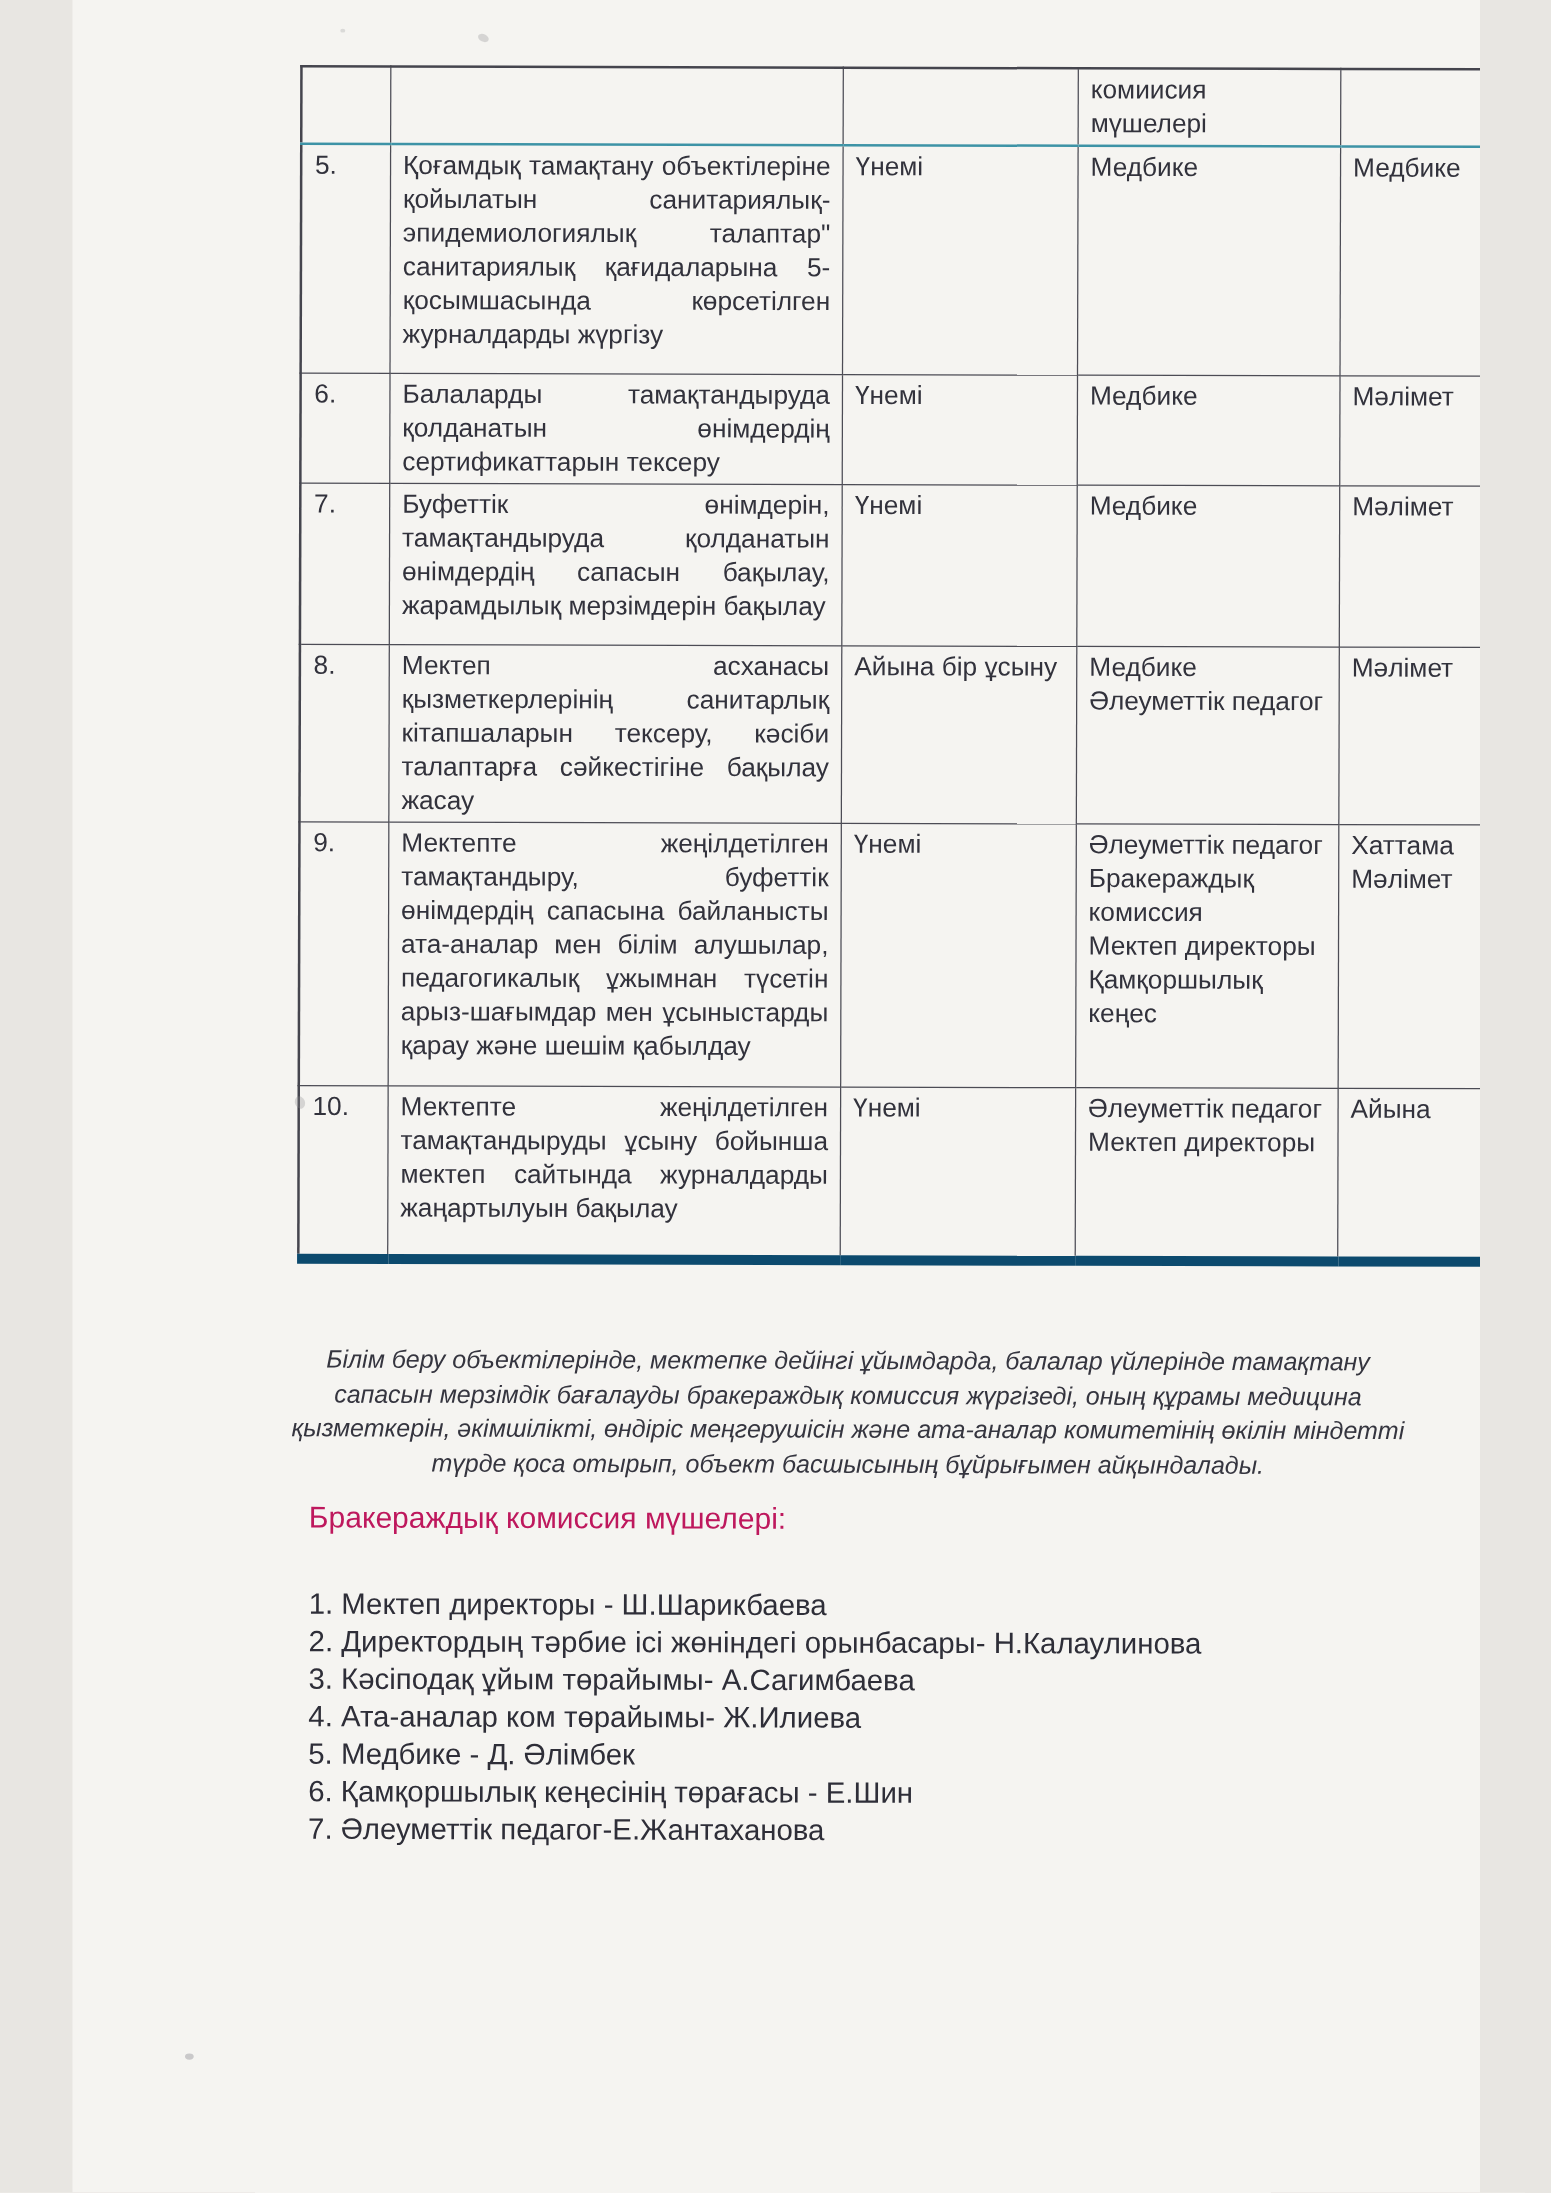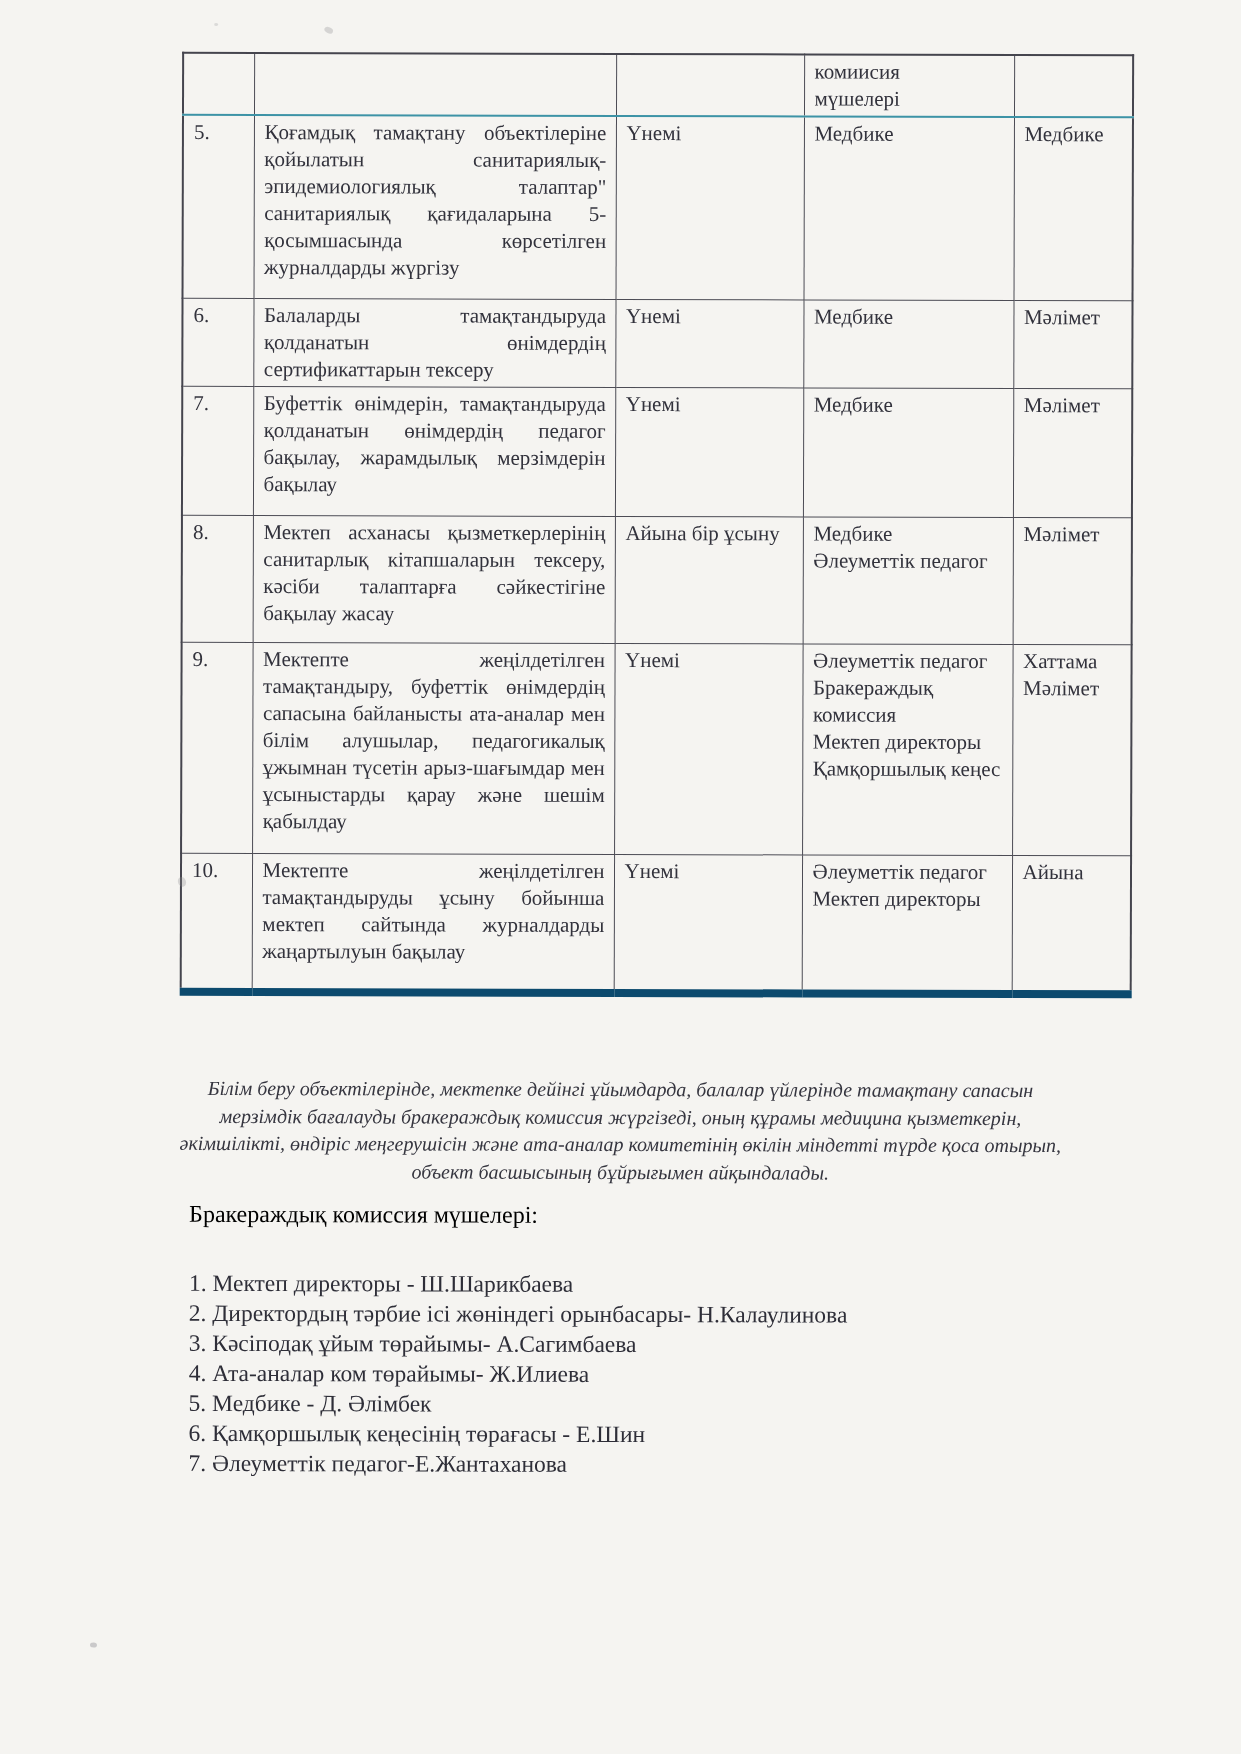--- a/index.html
+++ b/index.html
@@ -1,21 +1,21 @@
 <!DOCTYPE html>
 <html><head>
 <meta charset="utf-8">
 <style>
   html,body{margin:0;padding:0;background:#e8e6e2;}
   .page{
     position:relative;
-    width:1241px;height:1754px;
+    width:1126px;height:1754px;
     margin:0 auto;
     background:#f5f4f1;
-    font-family:Liberation Serif, serif;
+    font-family:Liberation Sans, sans-serif;
     color:#32323c;
     overflow:hidden;
   }
   .sheet{position:absolute;inset:0;transform:rotate(0.15deg);}
 
   
   table.plan{
     position:absolute;left:180px;top:53px;width:950px;
     border-collapse:collapse;table-layout:fixed;
     border:2px solid #45454e;
@@ -48,21 +48,21 @@
   
   .note{
     position:absolute;left:170px;top:1076px;width:902px;
     font-style:italic;font-size:20px;line-height:27.5px;
     text-align:center;color:#35353f;
   }
 
   
   .members-heading{
     position:absolute;left:190px;top:1202px;
-    font-size:24px;color:#000000;
+    font-size:24px;color:#be185d;
   }
   .members-list{
     position:absolute;left:190px;top:1270px;
     font-size:23.5px;color:#2e2e38;
   }
   .members-list div{line-height:29.5px;margin-bottom:0.5px;}
 
   
   .speck{position:absolute;border-radius:50%;background:#8a8a90;opacity:.45;}
   .speck.s1{left:322px;top:28px;width:9px;height:6px;transform:rotate(25deg);opacity:.3;}
@@ -102,21 +102,21 @@
       </tr>
       <tr class="r6">
         <td class="num">6.</td>
         <td class="task">Балаларды тамақтандыруда қолданатын өнімдердің сертификаттарын тексеру</td>
         <td class="freq">Үнемі</td>
         <td class="resp pre">Медбике</td>
         <td class="out pre">Мәлімет</td>
       </tr>
       <tr class="r7">
         <td class="num">7.</td>
-        <td class="task">Буфеттік өнімдерін, тамақтандыруда қолданатын өнімдердің педагог бақылау, жарамдылық мерзімдерін бақылау</td>
+        <td class="task">Буфеттік өнімдерін, тамақтандыруда қолданатын өнімдердің сапасын бақылау, жарамдылық мерзімдерін бақылау</td>
         <td class="freq">Үнемі</td>
         <td class="resp pre">Медбике</td>
         <td class="out pre">Мәлімет</td>
       </tr>
       <tr class="r8">
         <td class="num">8.</td>
         <td class="task">Мектеп асханасы қызметкерлерінің санитарлық кітапшаларын тексеру, кәсіби талаптарға сәйкестігіне бақылау жасау</td>
         <td class="freq">Айына бір ұсыну</td>
         <td class="resp pre">Медбике
 Әлеуметтік педагог</td>

